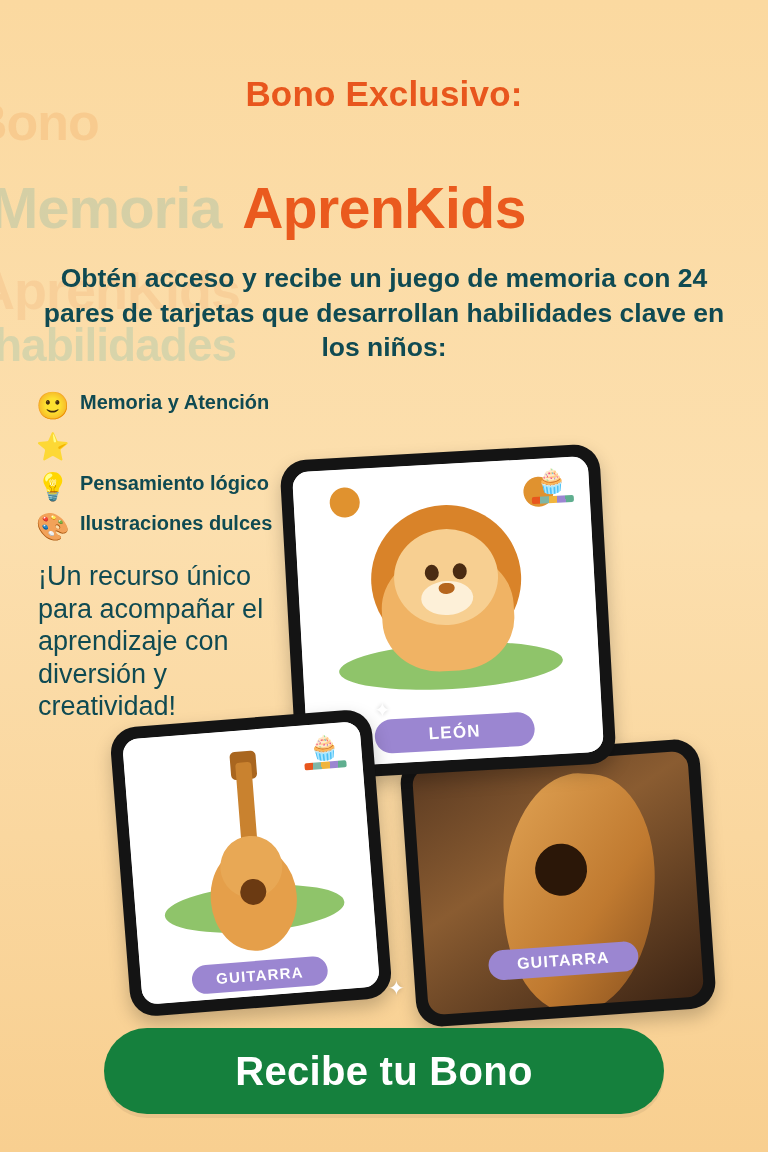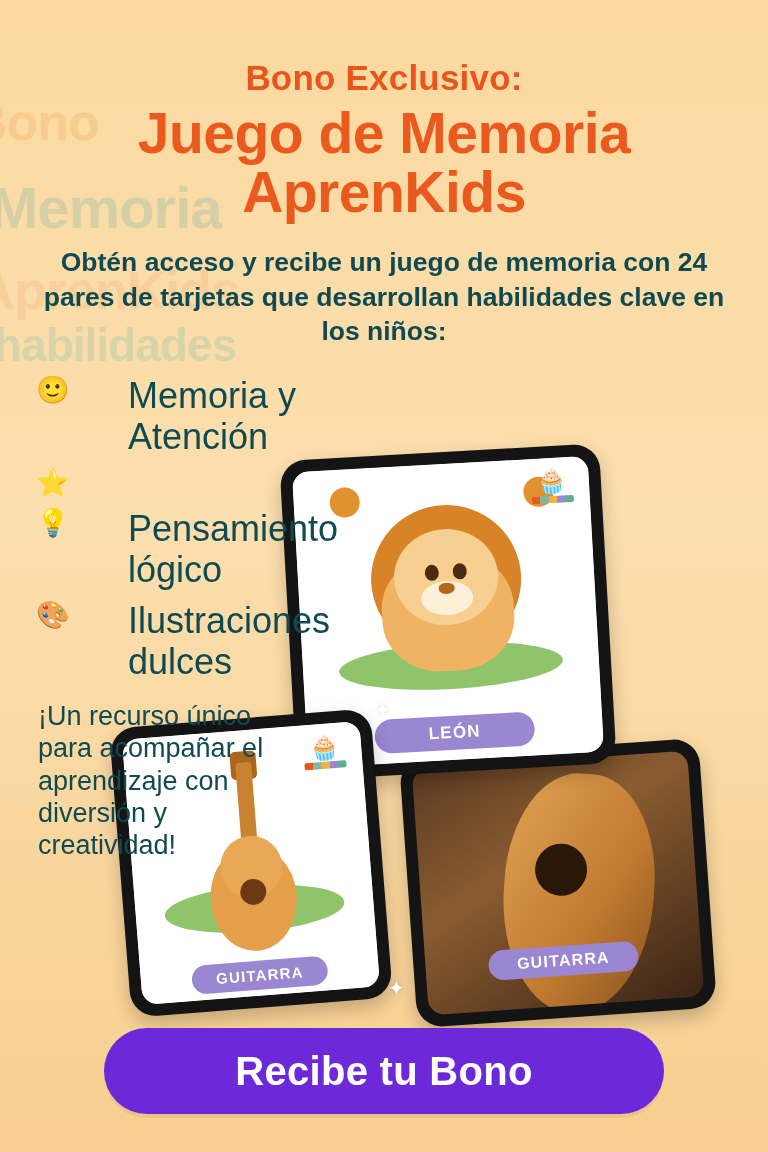--- a/index.html
+++ b/index.html
@@ -31,21 +31,21 @@
   .g1 { font-size: 52px; color: #f2a962; margin-left: -30px; }
   .g2 { font-size: 58px; color: #7fb6a6; margin-left: -10px; margin-top: 34px; }
   .g3 { font-size: 54px; color: #f2b37a; margin-left: -24px; margin-top: 32px; }
   .g4 { font-size: 46px; color: #86c0ad; margin-left: -6px; margin-top: 8px; }
 
   
   .header {
     position: relative;
     z-index: 2;
     text-align: center;
-    padding-top: 58px;
+    padding-top: 74px;
   }
   .eyebrow {
     font-size: 35px;
     font-weight: 800;
     color: #e8561d;
     letter-spacing: .2px;
   }
   .title {
     font-size: 57px;
     font-weight: 800;
@@ -83,25 +83,24 @@
     margin-bottom: 10px;
   }
   .benefit .emoji {
     font-size: 27px;
     line-height: 1.12;
     flex: 0 0 auto;
     width: 32px;
     text-align: center;
   }
   .benefit .btext {
-    font-size: 36px;
+    font-size: 20px;
     line-height: 1.14;
     color: #0f4a52;
-    font-weight: 400;
-    margin-left: 48px;
+    font-weight: 700;
   }
 
   
   .blurb {
     position: relative;
     z-index: 3;
     margin-top: 18px;
     padding-left: 38px;
     width: 270px;
     font-size: 27px;
@@ -337,21 +336,21 @@
     text-shadow: 0 0 4px rgba(0,0,0,.18);
   }
 
   
   .cta {
     position: absolute;
     left: 50%;
     transform: translateX(-50%);
     bottom: 38px;
     width: 560px; height: 86px;
-    background: #6d28d9;
+    background: #15803d;
     border-radius: 44px;
     border: none;
     color: #fff;
     font-size: 40px;
     font-weight: 800;
     letter-spacing: .3px;
     cursor: pointer;
     z-index: 6;
     box-shadow: 0 4px 0 rgba(0,0,0,.06);
   }
@@ -362,21 +361,21 @@
 <div class="ghost-layer">
   <div class="ghost-line g1">Bono</div>
   <div class="ghost-line g2">Memoria</div>
   <div class="ghost-line g3">AprenKids</div>
   <div class="ghost-line g4">habilidades</div>
 </div>
 
 <div class="header">
   <div class="eyebrow">Bono Exclusivo:</div>
   <div class="title">
-    <span>Juego de Memoria</span><br>
+    <br>
     <span>AprenKids</span>
   </div>
 </div>
 
 <p class="intro">Obtén acceso y recibe un juego de memoria con 24 pares de tarjetas que desarrollan habilidades clave en los niños:</p>
 
 <div class="benefits">
   <div class="benefit">
     <span class="emoji">🙂</span>
     <span class="btext">Memoria y Atención</span>

